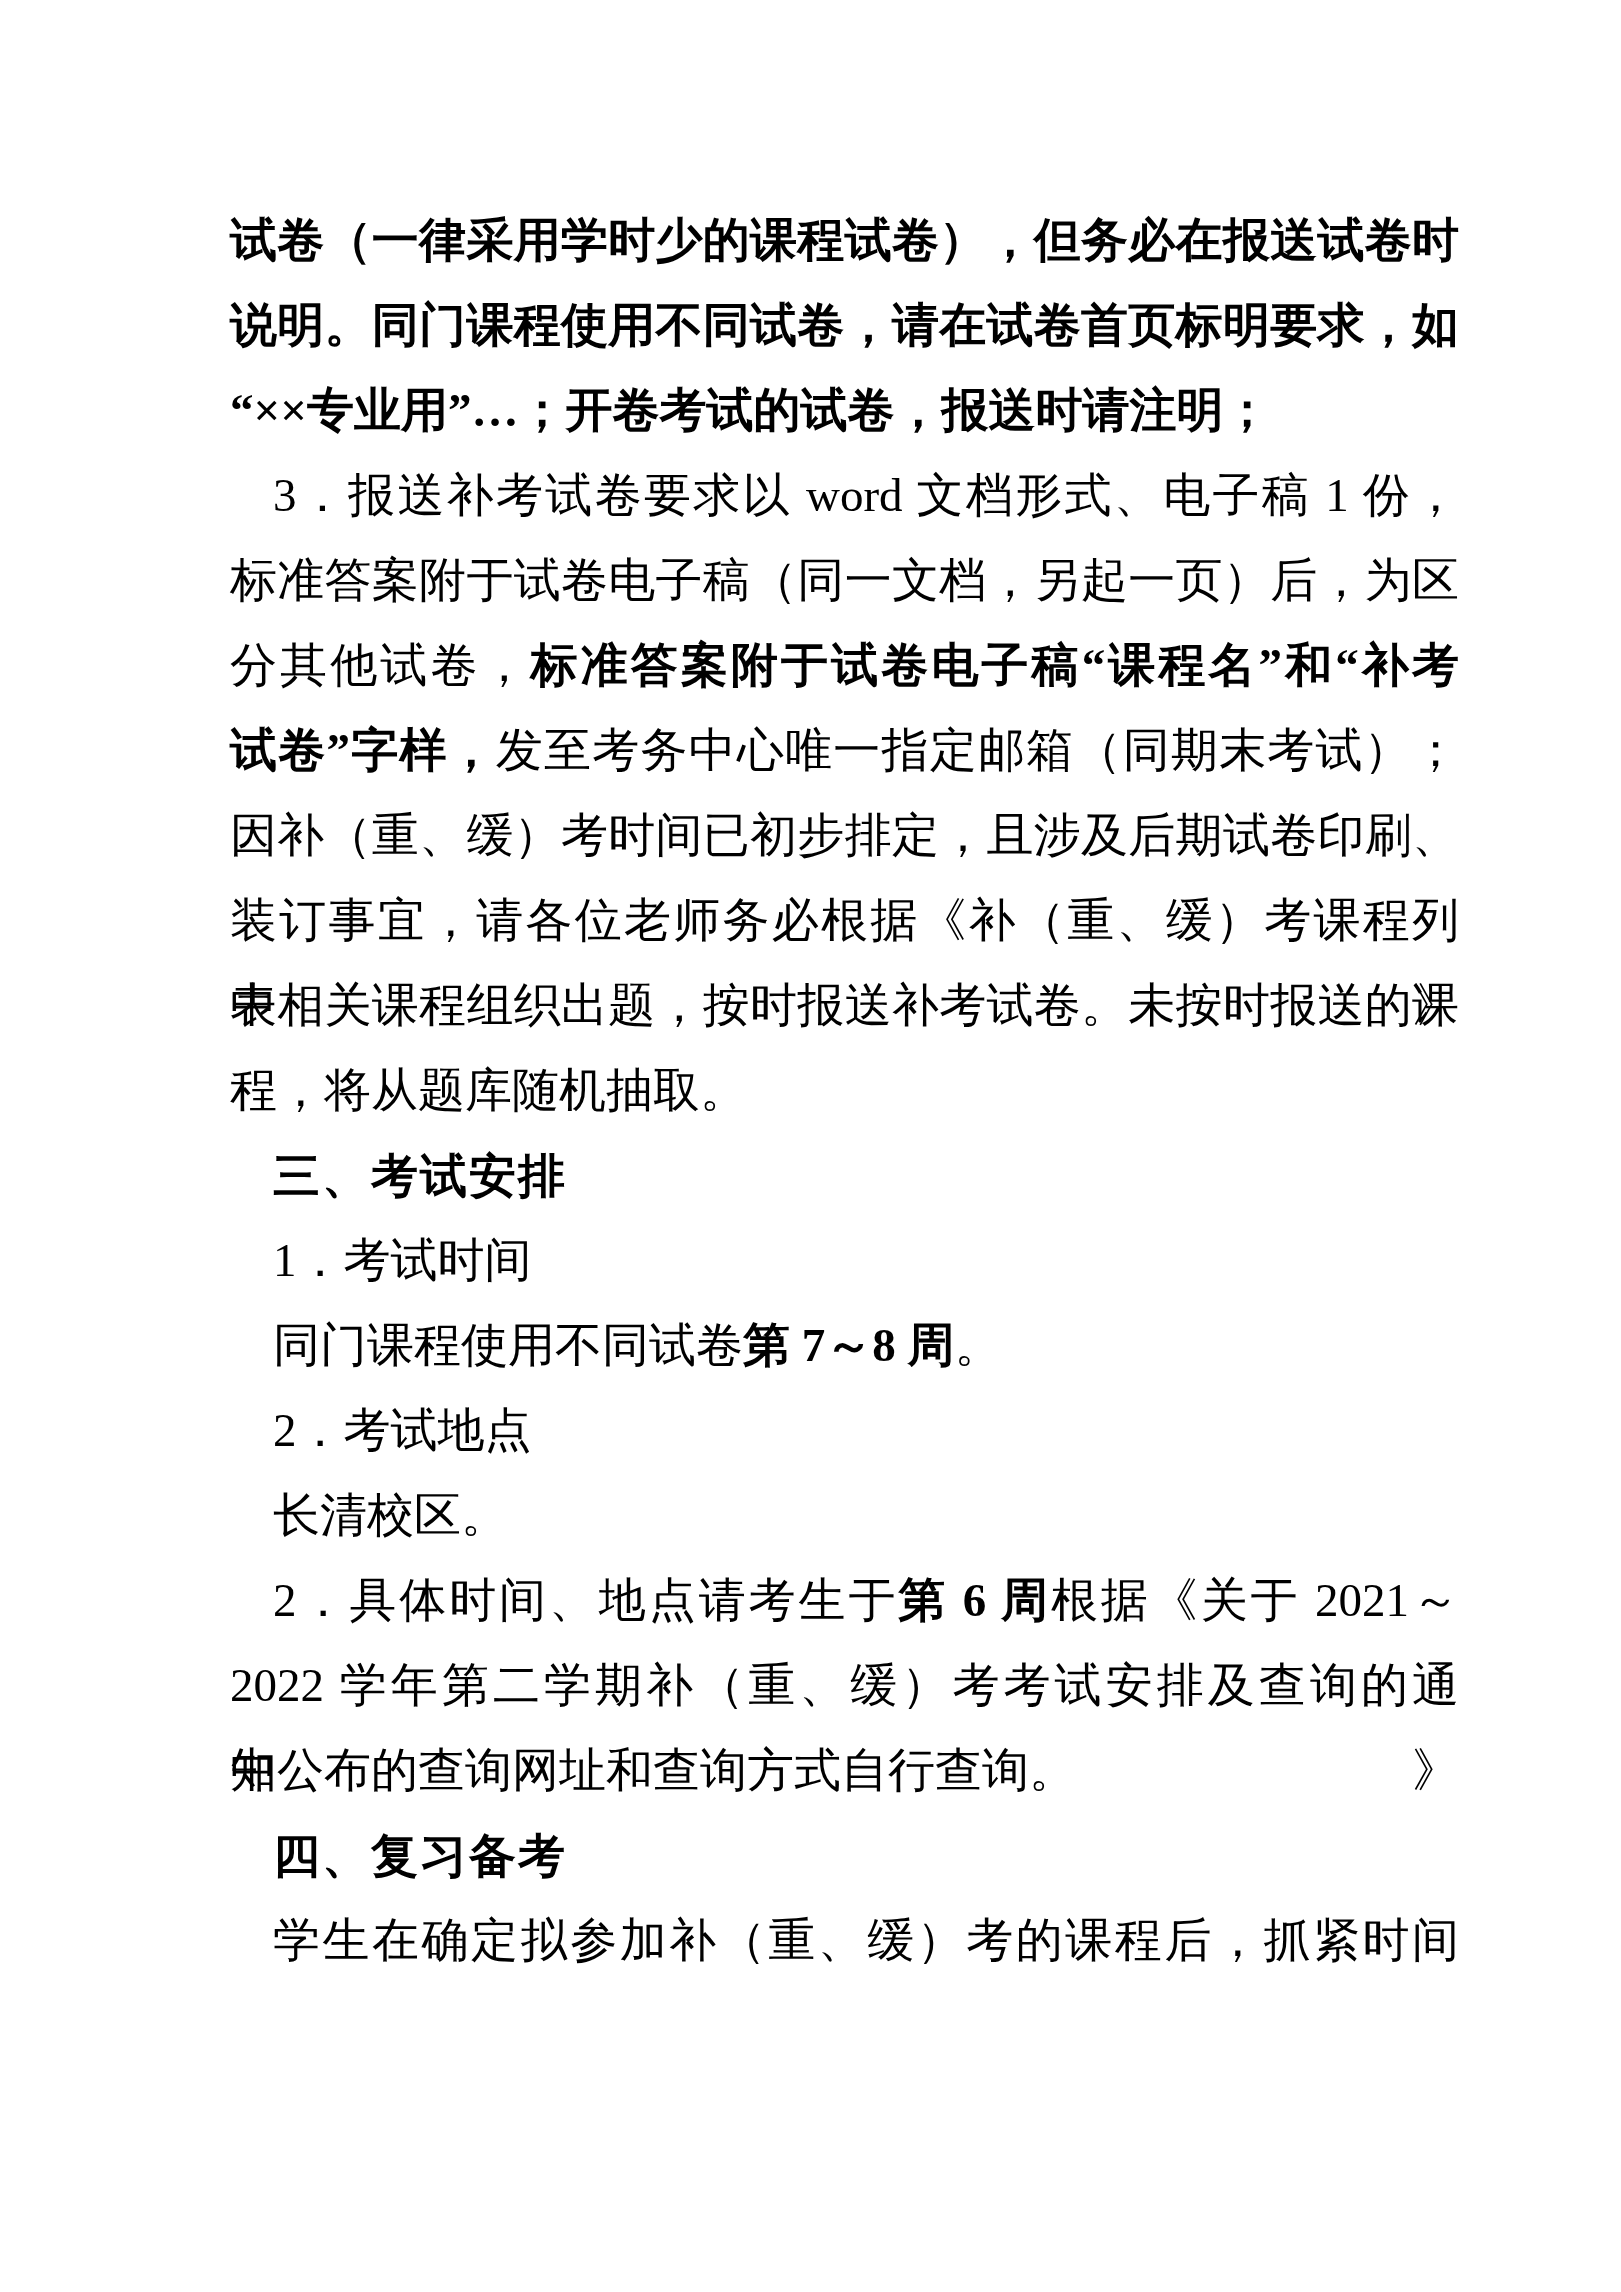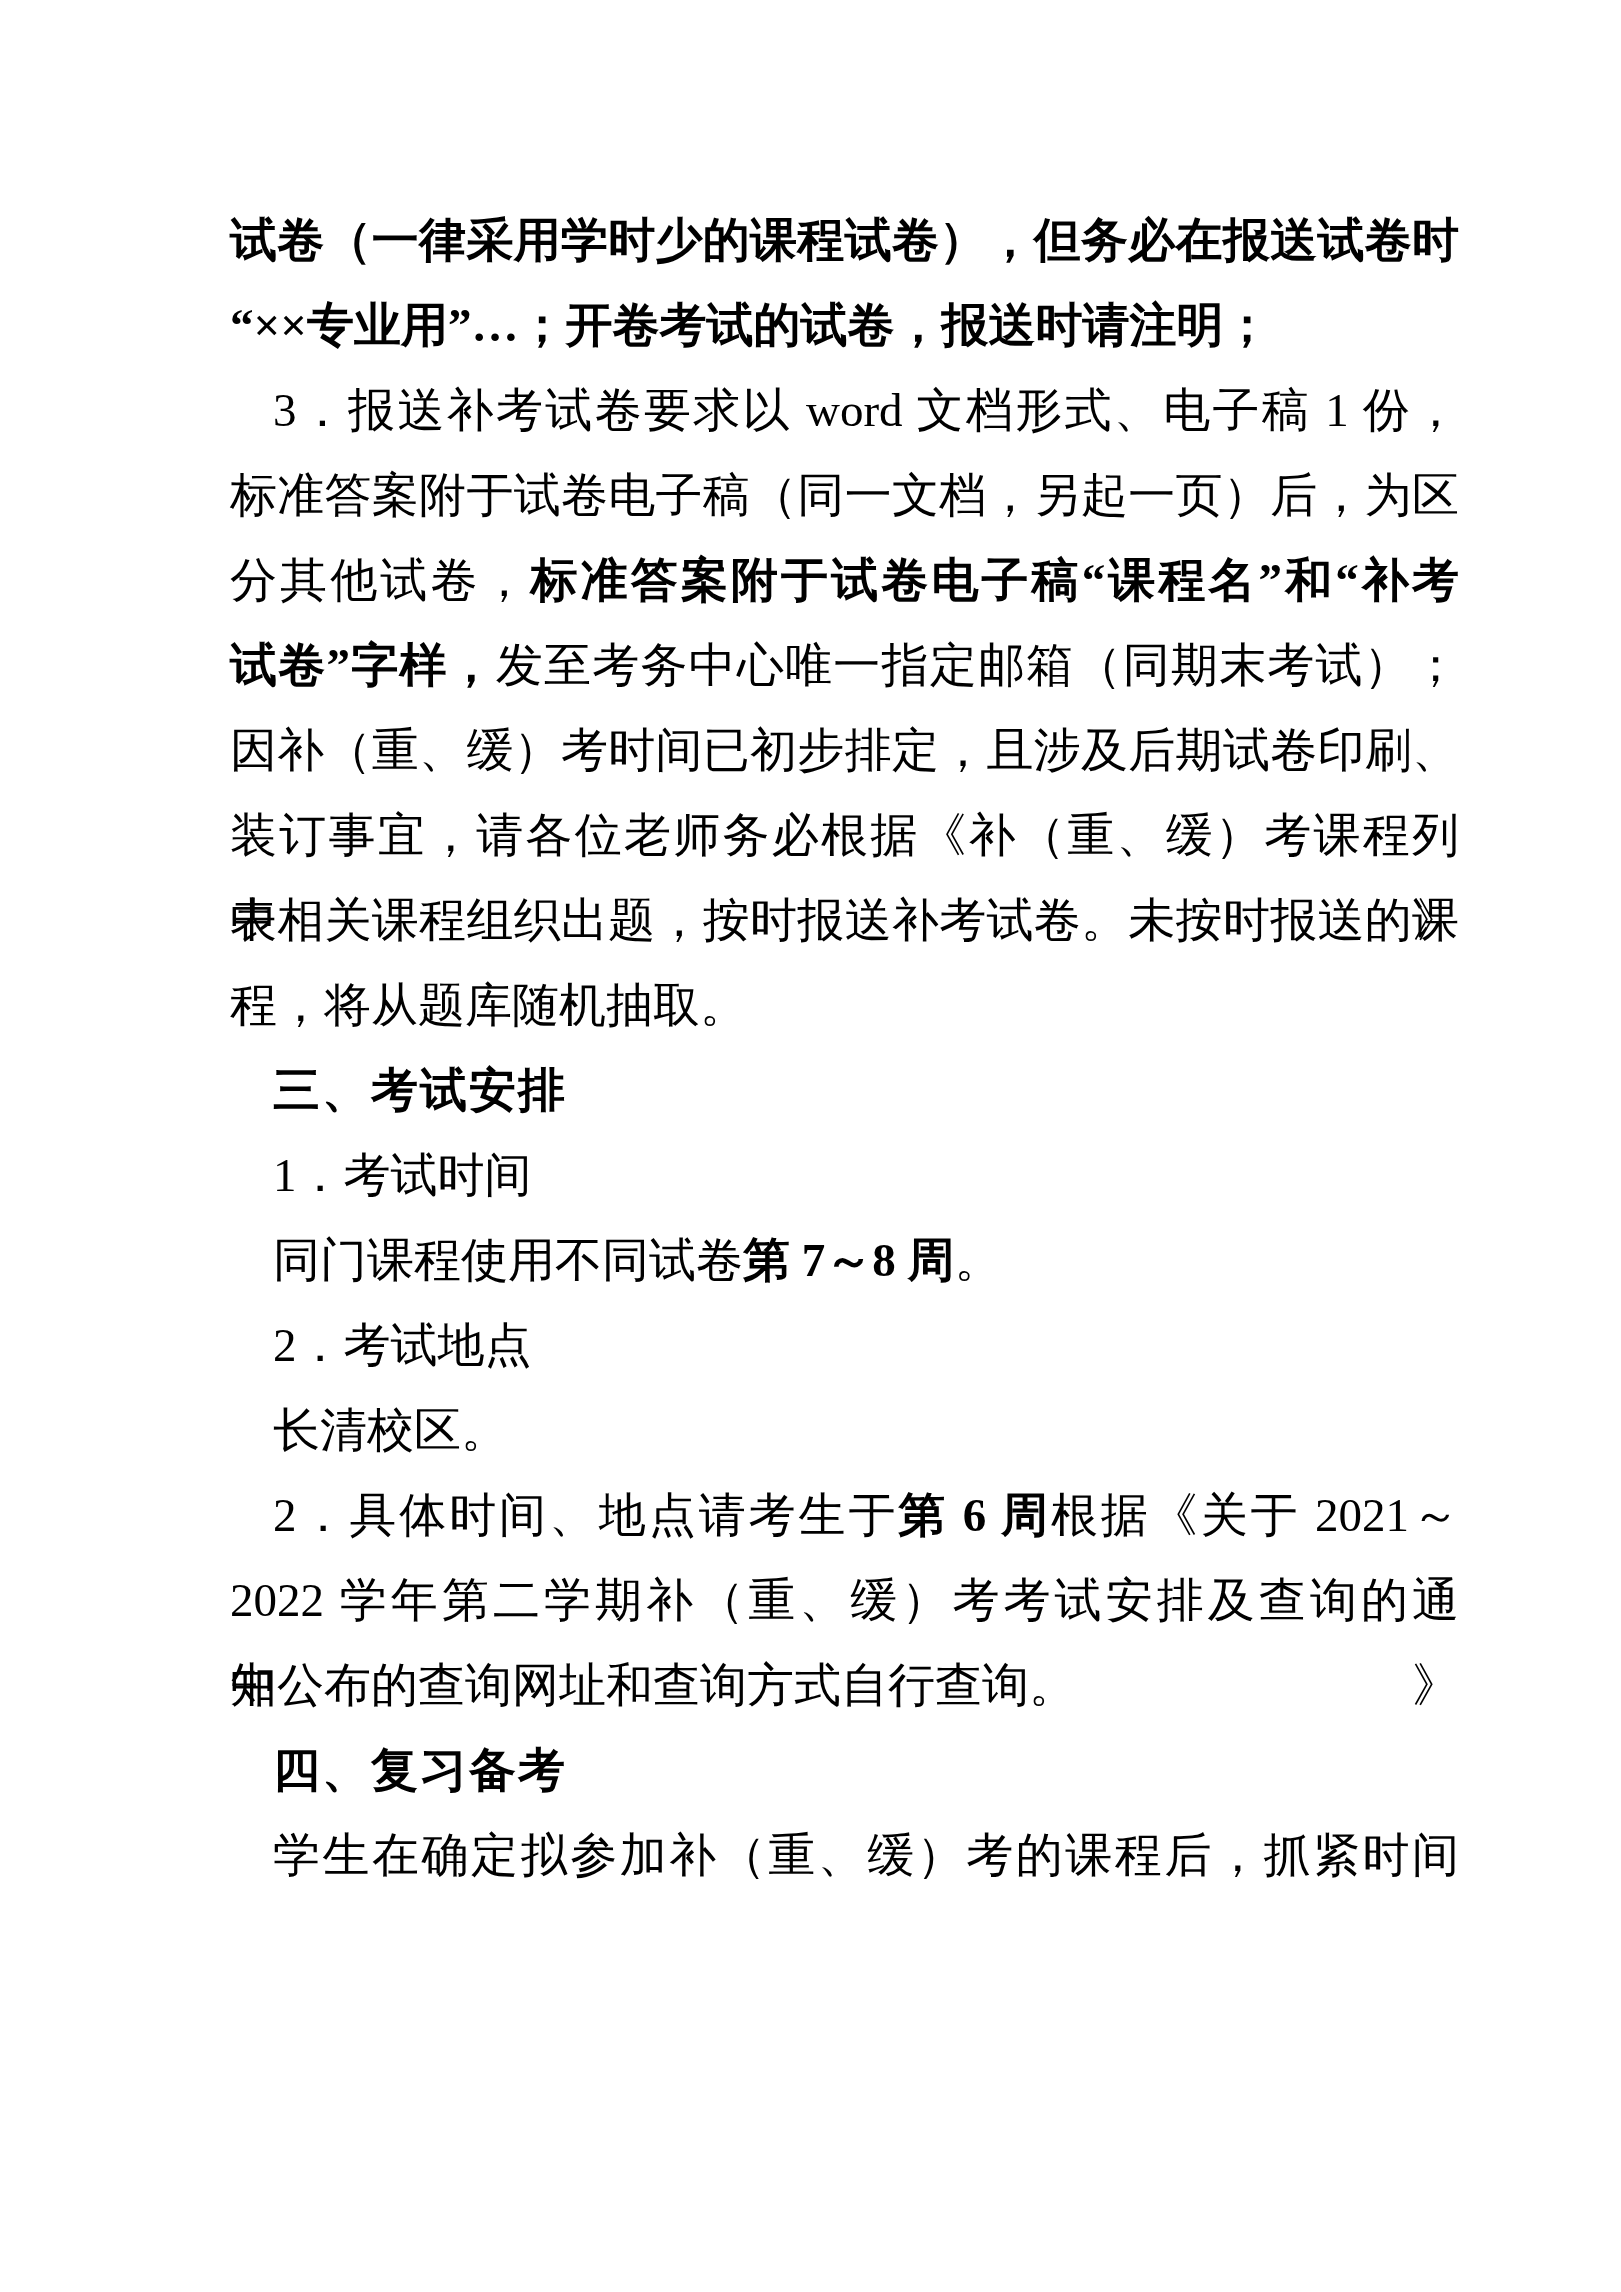--- a/index.html
+++ b/index.html
@@ -43,32 +43,33 @@
     text-justify: inter-ideograph;
   }
   .line.ind {
     text-indent: 43px;
   }
   .seg.b {
     font-weight: 700;
   }
   .line.h {
     font-weight: 700;
-    font-family: Liberation Serif, serif;
+    font-family: Liberation Sans, sans-serif;
     letter-spacing: 2px;
   }
 </style>
 </head>
 <body>
 
 <div class="page">
   <div class="doc">
 
     <div class="line j"><span class="seg b">试卷（一律采用学时少的课程试卷），但务必在报送试卷时</span></div>
 
+    <div class="line j"><span class="seg b">说明。同门课程使用不同试卷，请在试卷首页标明要求，如</span></div>
 
     <div class="line"><span class="seg b">“××专业用”…；开卷考试的试卷，报送时请注明；</span></div>
 
     <div class="line j ind"><span class="seg">3．报送补考试卷要求以 word 文档形式、电子稿 1 份，</span></div>
 
     <div class="line j"><span class="seg">标准答案附于试卷电子稿（同一文档，另起一页）后，为区</span></div>
 
     <div class="line j"><span class="seg">分其他试卷，</span><span class="seg b">标准答案附于试卷电子稿“课程名”和“补考</span></div>
 
     <div class="line j"><span class="seg b">试卷”字样，</span><span class="seg">发至考务中心唯一指定邮箱（同期末考试）；</span></div>

